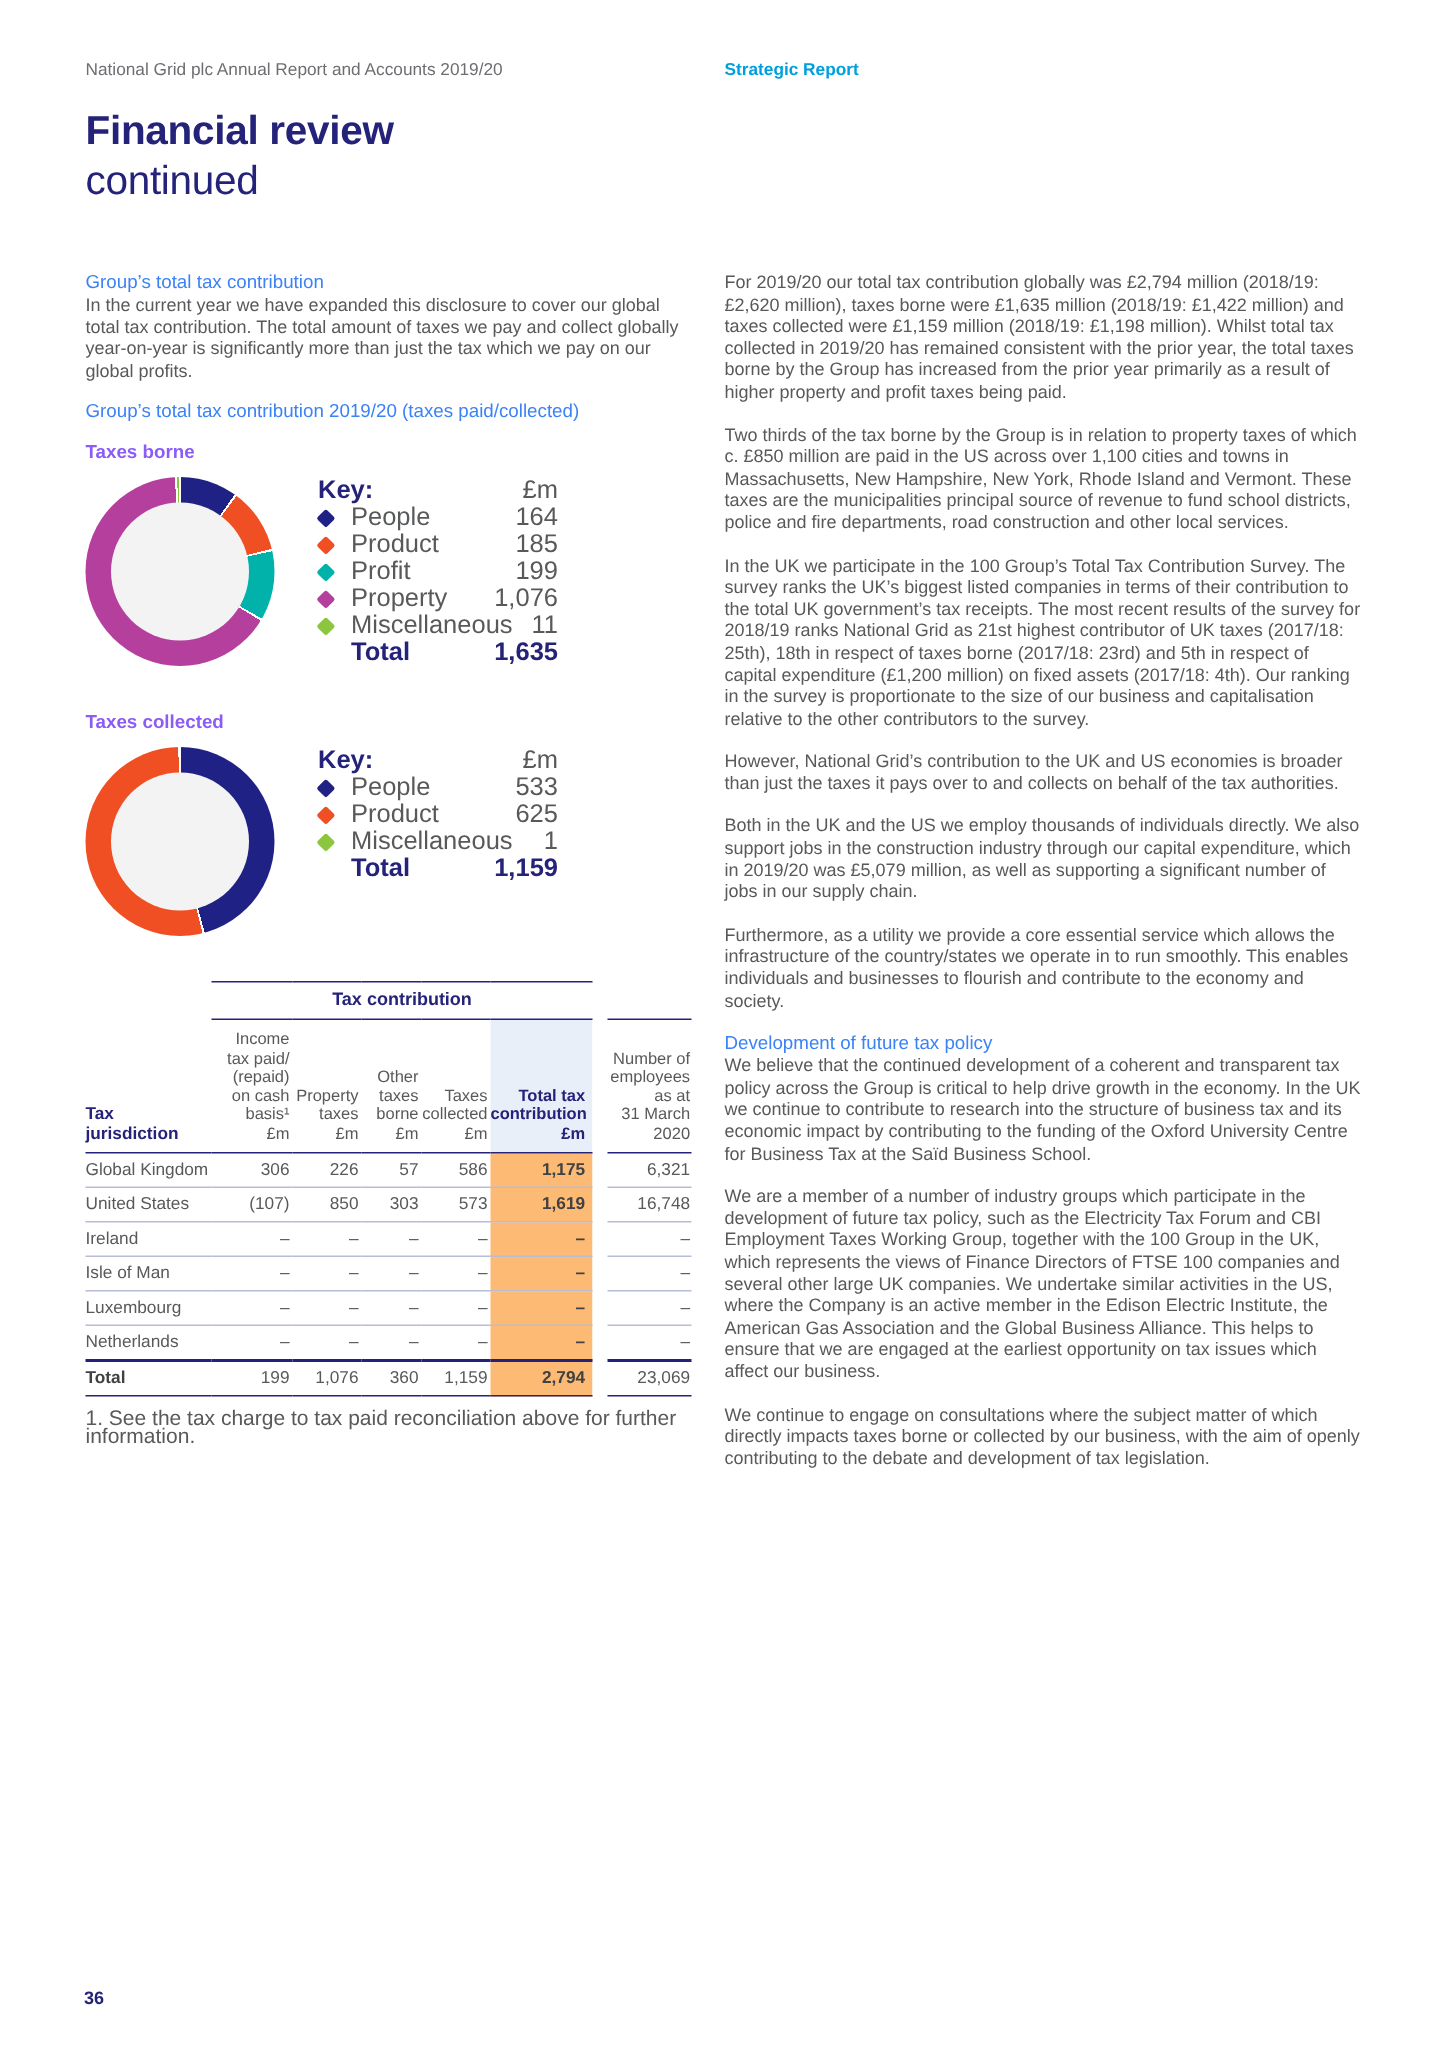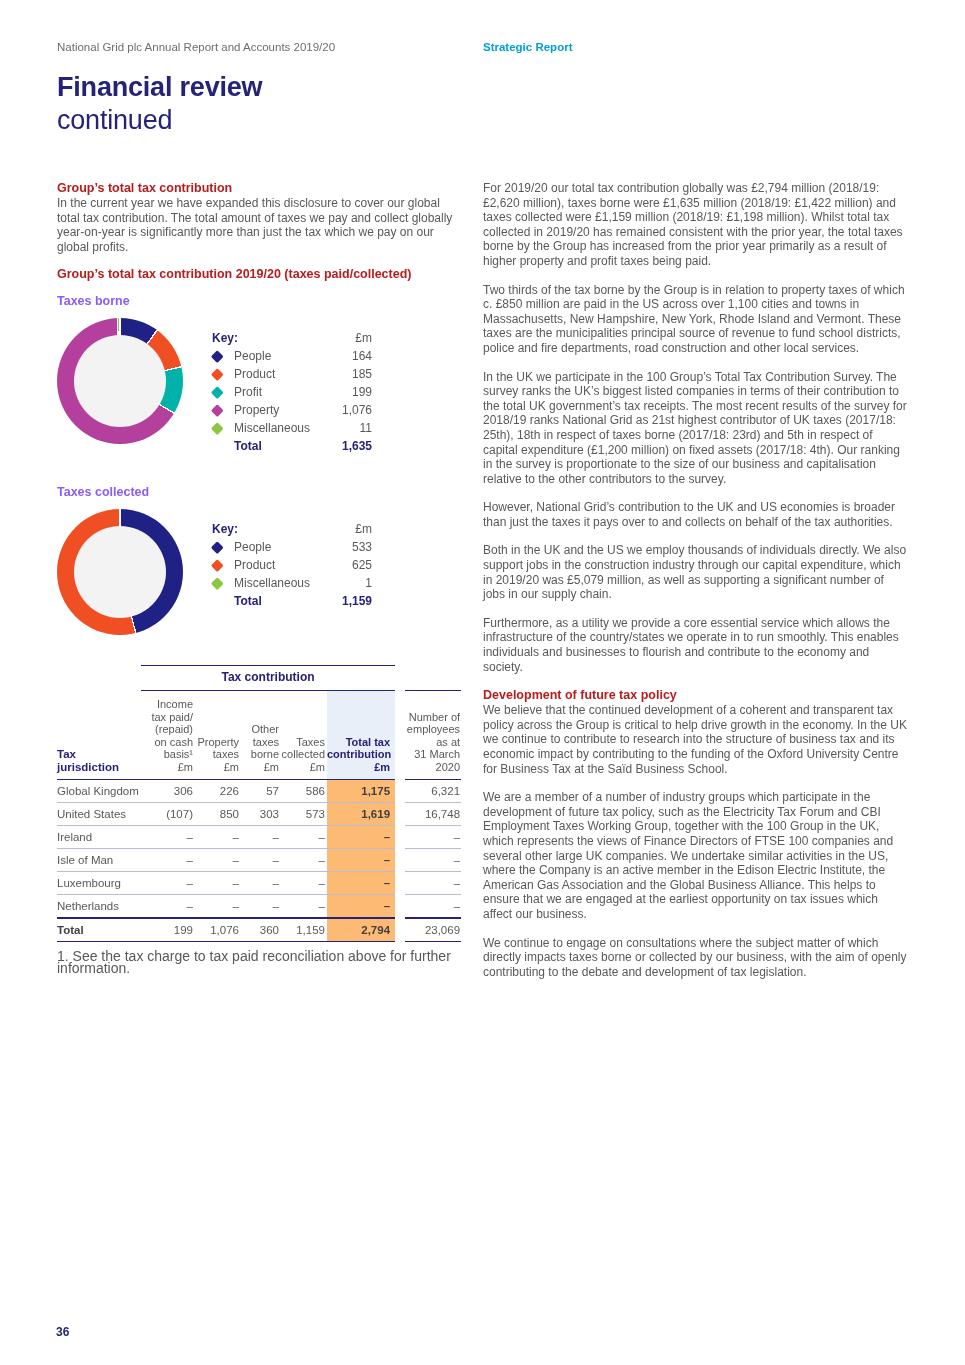--- a/index.html
+++ b/index.html
@@ -20,31 +20,31 @@
   }
   .page-head .running { color: #6d6e71; }
   .page-head .tab { color: #00a0dc; font-weight: bold; }
 
   h1.page-title { font-size: 27px; line-height: 33px; color: #252379; font-weight: bold; letter-spacing: -0.2px; }
   .page-subtitle { font-size: 27px; line-height: 33px; color: #252379; font-weight: normal; letter-spacing: -0.2px; }
 
   .cols { display: grid; grid-template-columns: 404px 425px; column-gap: 22px; margin-top: 44px; }
 
   
-  .h3 { font-size: 12.5px; line-height: 15px; font-weight: bold; color: #b91c1c; }
+  .h3 { font-size: 12.5px; line-height: 15px; font-weight: normal; color: #3b82f6; }
   .body-p { font-size: 12px; line-height: 14.6px; color: #58595b; margin-bottom: 13px; }
   .col-right .body-p { margin-bottom: 14px; }
   .sec2 { margin-top: 0; margin-bottom: 12px; }
 
   
   .chart-title { font-size: 12.5px; line-height: 15px; font-weight: bold; color: #8b5cf6; margin-bottom: 9px; }
   .chart-row { display: flex; align-items: flex-start; margin-bottom: 30px; }
   .donut { position: relative; width: 126px; height: 126px; border-radius: 50%; flex: 0 0 126px; }
   .donut .hole { position: absolute; inset: 17px; border-radius: 50%; background: #f3f3f4; }
-  .legend { width: 160px; margin-left: 29px; margin-top: 11px; font-size: 12px; }
+  .legend { width: 160px; margin-left: 29px; margin-top: 0; font-size: 17px; }
   .lg-row { display: flex; align-items: center; height: 18px; }
   .lg-head { font-weight: bold; color: #252379; }
   .lg-head .unit { font-weight: normal; color: #58595b; }
   .lg-sym { width: 22px; flex: 0 0 22px; display: flex; align-items: center; }
   .diamond { display: inline-block; width: 8.5px; height: 8.5px; border-radius: 1.5px; transform: rotate(45deg); margin-left: 1px; }
   .lg-label { flex: 1; color: #58595b; }
   .lg-val { color: #58595b; }
   .lg-total { font-weight: bold; color: #252379; }
   .lg-total .lg-label, .lg-total .lg-val { color: #252379; }
 

